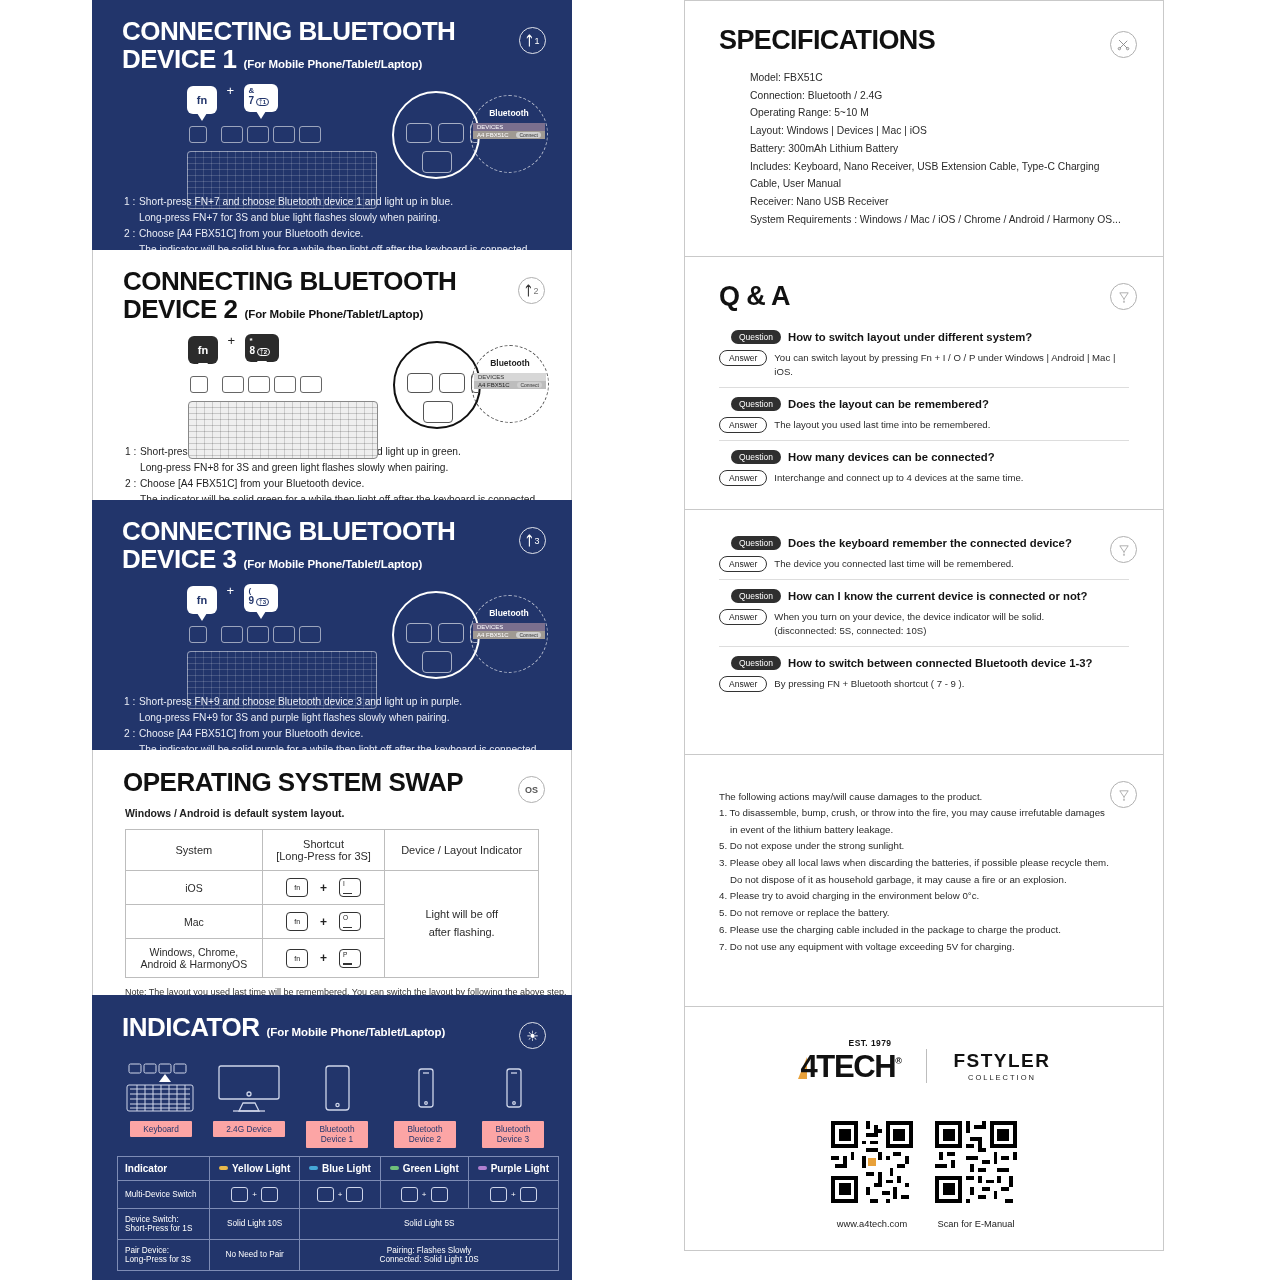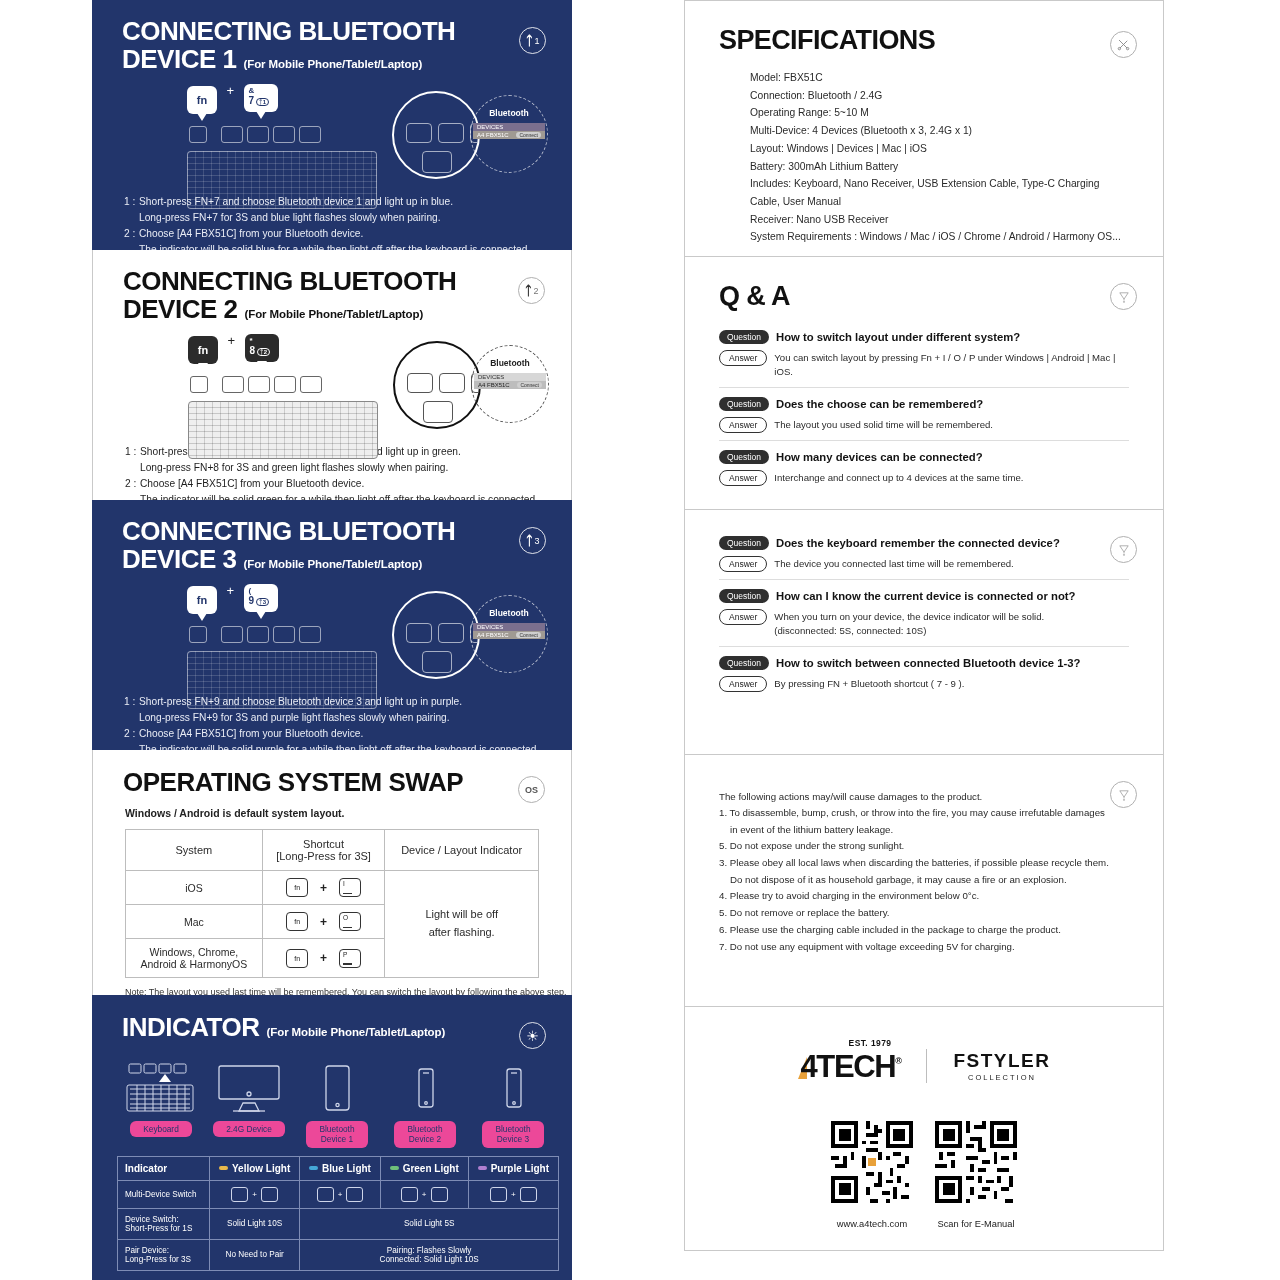--- a/index.html
+++ b/index.html
@@ -125,21 +125,21 @@
   .plus-lite { display:inline-block; margin:0 9px; font-weight:700; font-size:12px; color:#222; vertical-align:middle;}
   .os-note { margin: 9px 0 0 32px; font-size: 9px; color:#333; }
 
   
   .ind-sec { padding: 18px 0 0 0; height: 280px; }
   .ind-head { padding-left: 30px; }
   .ind-devs { display:flex; margin: 14px 0 0 25px; width: 440px; }
   .ind-dev { flex:1; display:flex; flex-direction:column; align-items:center; }
   .ind-dev .artbox { height: 60px; display:flex; align-items:flex-end; justify-content:center; }
   .pill {
-    background:#ec4899; color:#22356b; border-radius: 6px; font-size: 8.3px;
+    background:#fca5a5; color:#22356b; border-radius: 1px; font-size: 8.3px;
     padding: 3px 13px; margin-top: 6px; text-align:center; line-height:1.25; font-weight:400;
   }
   .ind-table { margin: 8px 0 0 25px; width: 442px; border-collapse: collapse; border:1px solid #7e8cb5; }
   .ind-table td { border: 1px solid #7e8cb5; color:#fff; font-size: 8.2px; padding: 6px 7px; vertical-align: middle; }
   .ind-table .hcell { font-size: 10px; font-weight: 700; }
   .ind-table .c1 { width: 92px; }
   .ind-table .ctr { text-align:center; }
   .lightdot { display:inline-block; width:9px; height:4px; border-radius:2px; margin-right:4px; vertical-align:2px; }
   .kc-ind { display:inline-block; width:17px; height:15px; border:1px solid #cfd6ea; border-radius:3px; vertical-align:middle; }
   .plus-ind { display:inline-block; margin:0 4px; font-size:8px; vertical-align:middle;}
@@ -147,21 +147,21 @@
   
   .r-pad { padding: 24px 34px 0 34px; }
   .r-title { font-size: 27px; font-weight: 700; letter-spacing:-0.6px; color:#111; }
   .spec-list { margin-top: 13px; }
   .spec-list li { list-style:none; font-size: 10.3px; line-height: 1.72; color: #2a2a2a; margin-left: 31px; }
 
   .qa-list { margin-top: 18px; }
   .qa-item { padding-bottom: 7px; }
   .qa-item.divided { border-bottom: 1px solid #dddddd; margin-bottom: 9px; }
   .q-row { display:flex; align-items:center; gap: 7px; }
-  .q-tag { background:#2f2f2f; color:#fff; border-radius: 9px; font-size: 8.5px; padding: 2px 8px; white-space:nowrap; }
+  .q-tag { background:#2f2f2f; color:#fff; border-radius: 9px; font-size: 8.5px; padding: 2px 8px; white-space:nowrap;margin-left:12px; }
   .q-text { font-size: 11.3px; font-weight: 700; color:#131313; }
   .a-row { display:flex; align-items:flex-start; gap: 7px; margin-top: 6px; }
   .a-tag { border:1px solid #333; color:#222; background:#fff; border-radius: 9px; font-size: 8.5px; padding: 2px 9px; white-space:nowrap; }
   .a-text { font-size: 9.6px; color:#2b2b2b; line-height:1.5; padding-top:1px; }
 
   .warn-list { margin-top: 12px; }
   .warn-lead { font-size: 9.7px; color:#2a2a2a; margin-bottom: 3px; }
   .warn-list li { list-style:none; font-size: 9.7px; color:#2a2a2a; line-height: 1.72; }
   .warn-list li .cont2 { display:block; padding-left: 11px; }
 
@@ -546,21 +546,20 @@
               <circle cx="4.5" cy="15.5" r="1.6"></circle>
             </g>
           </svg>
       </div>
       <div class="r-pad">
         <div class="r-title">SPECIFICATIONS</div>
         <ul class="spec-list">
           <li>Model: FBX51C</li>
           <li>Connection: Bluetooth / 2.4G</li>
           <li>Operating Range: 5~10 M</li>
-          <li>Multi-Device: 4 Devices (Bluetooth x 3, 2.4G x 1)</li>
           <li>Layout: Windows | Devices | Mac | iOS</li>
           <li>Battery: 300mAh Lithium Battery</li>
           <li>Includes: Keyboard, Nano Receiver, USB Extension Cable,  Type-C Charging Cable, User Manual</li>
           <li>Receiver: Nano USB Receiver</li>
           <li>System Requirements :  Windows / Mac / iOS / Chrome / Android / Harmony OS...</li>
         </ul>
       </div>
     </div>
 
     <div class="panel light capped" style="height:253px;">
@@ -582,25 +581,25 @@
                 <span class="q-text">How to switch layout under different system?</span>
               </div>
             <div class="a-row">
                 <span class="a-tag">Answer</span>
                 <span class="a-text">You can switch layout by pressing Fn +  I / O / P under Windows | Android | Mac | iOS.</span>
               </div>
           </div>
           <div class="qa-item divided">
             <div class="q-row">
                 <span class="q-tag">Question</span>
-                <span class="q-text">Does the choose can be remembered?</span>
+                <span class="q-text">Does the layout can be remembered?</span>
               </div>
             <div class="a-row">
                 <span class="a-tag">Answer</span>
-                <span class="a-text">The layout you used solid time will be remembered.</span>
+                <span class="a-text">The layout you used last time into be remembered.</span>
               </div>
           </div>
           <div class="qa-item">
             <div class="q-row">
                 <span class="q-tag">Question</span>
                 <span class="q-text">How many devices can be connected?</span>
               </div>
             <div class="a-row">
                 <span class="a-tag">Answer</span>
                 <span class="a-text">Interchange and connect up to 4 devices at the same time.</span>

